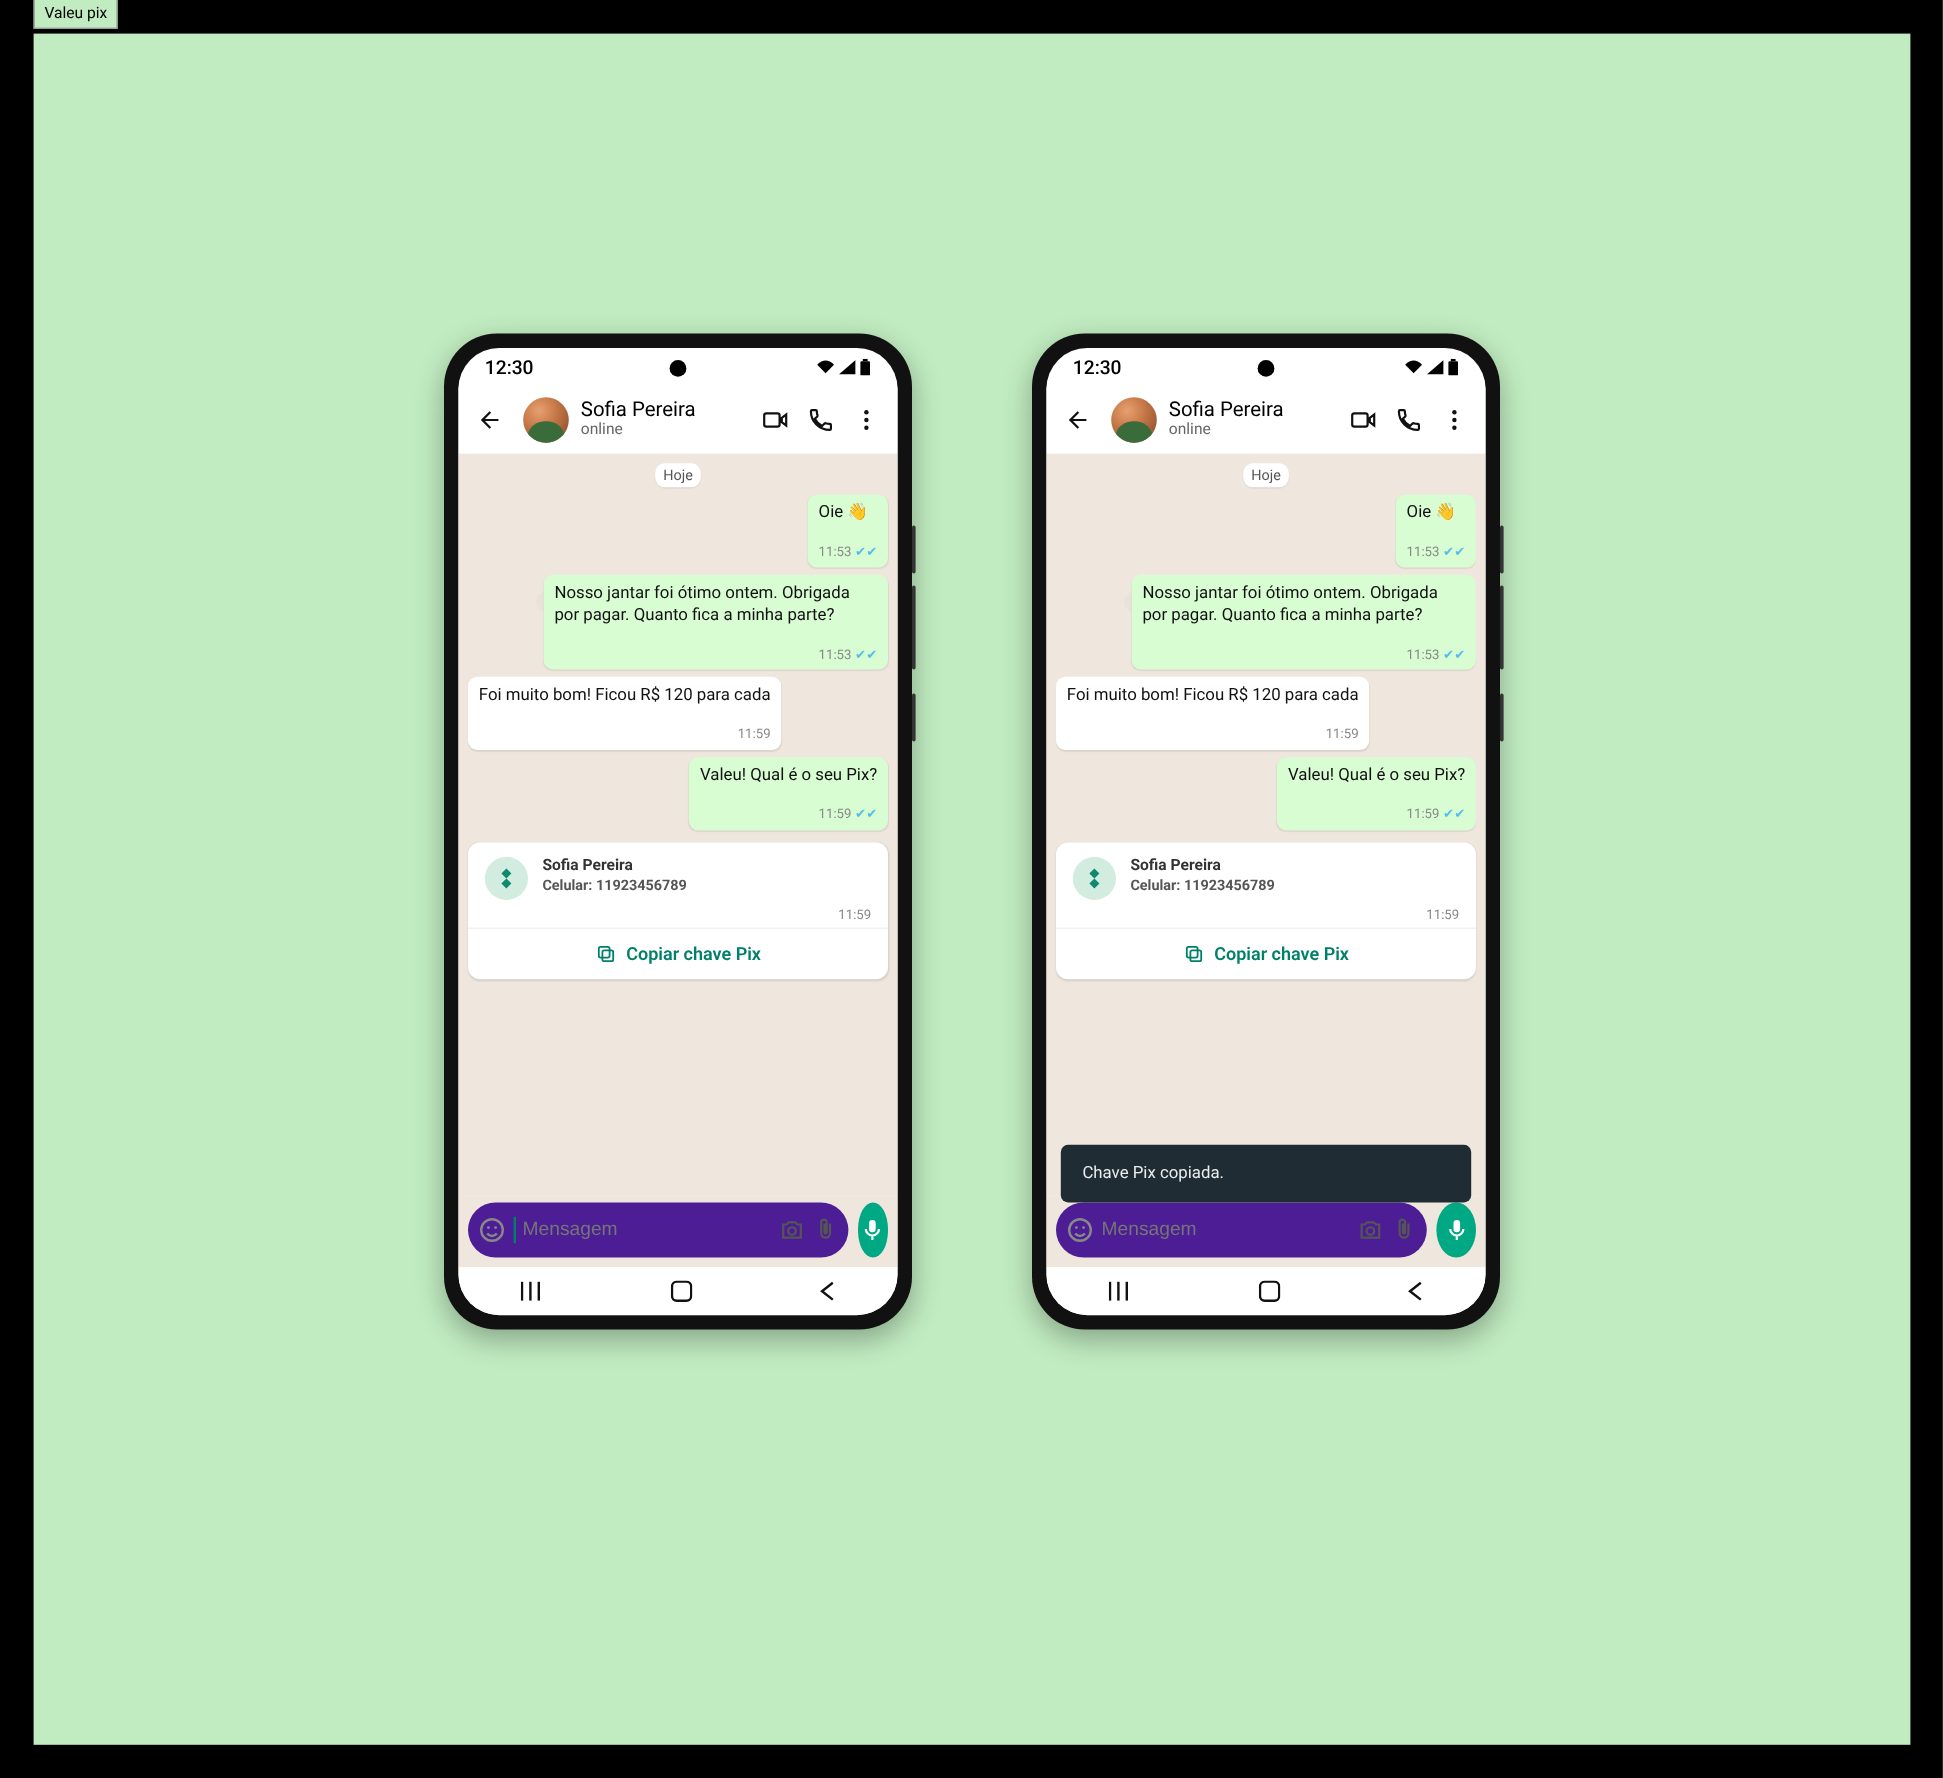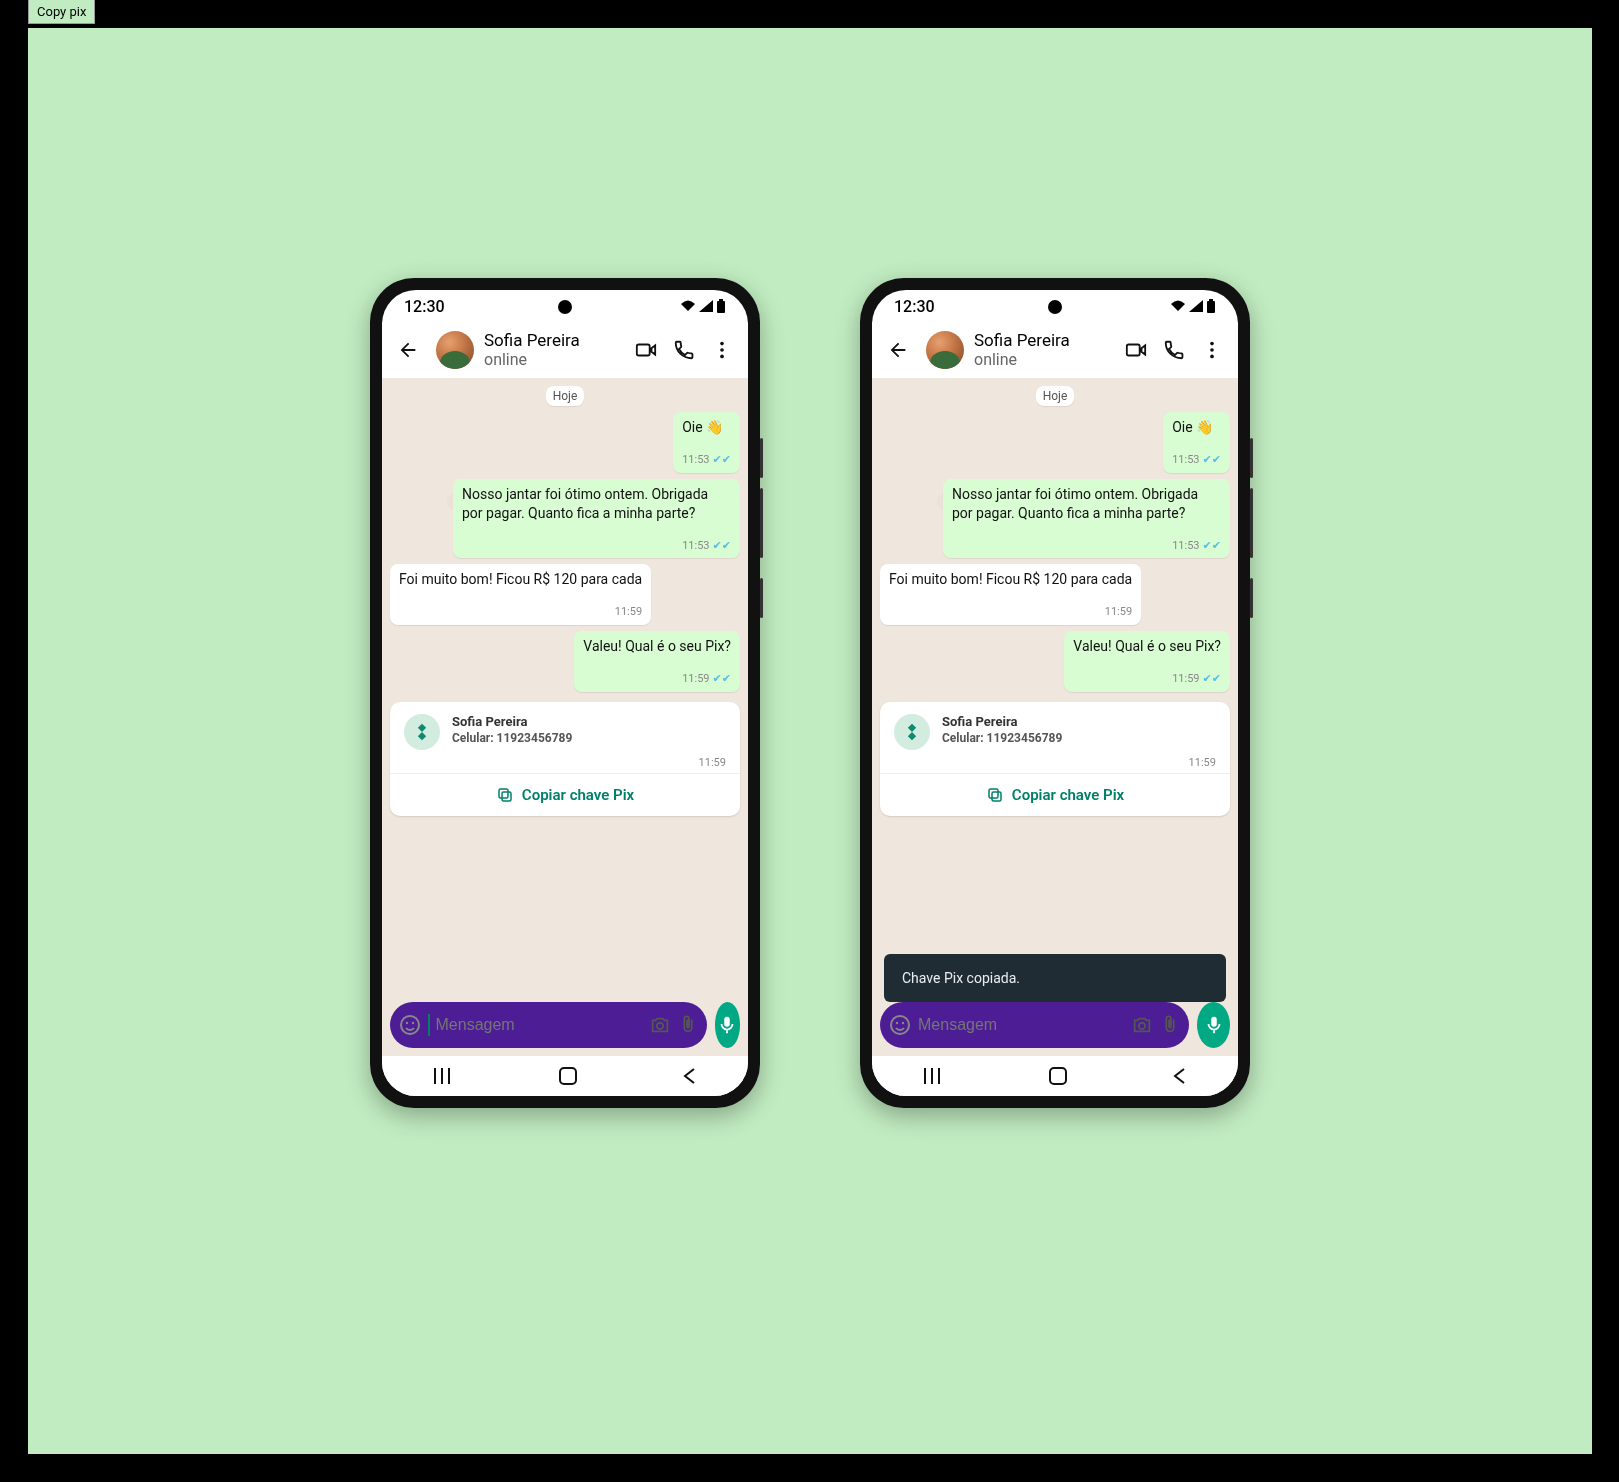--- a/index.html
+++ b/index.html
@@ -105,21 +105,21 @@
   .avatar::after{
     content:"";
     position:absolute;
     bottom:-6px; left:50%; transform:translateX(-50%);
     width:30px; height:24px;
     background:#3a6b3a;
     border-radius:50% 50% 0 0;
   }
   .titleblock { flex:1; line-height:1.15; }
   .titleblock .name { font-size:17px; font-weight:400; }
-  .titleblock .sub { font-size:16px; color:#666; }
+  .titleblock .sub { font-size:13px; color:#666; }
   .actions { display:flex; gap:2px; }
   .chat {
     flex:1;
     background: #efe7dd;
     background-image:
       radial-gradient(circle at 20% 20%, rgba(0,0,0,.02) 8px, transparent 9px),
       radial-gradient(circle at 70% 60%, rgba(0,0,0,.02) 10px, transparent 11px);
     padding: 8px;
     display:flex;
     flex-direction:column;
@@ -238,21 +238,21 @@
     border-radius:6px;
     font-size:14px;
     margin-top:10px;
   }
   svg { display:block; }
 </style>
 </head>
 <body>
 
 <div class="tab">
-  <span>Copy pix</span>
+  <span>Valeu pix</span>
 </div>
 
 <div class="stage">
 
   <div class="phone">
     <div class="side-btn b1"></div>
     <div class="side-btn b2"></div>
     <div class="side-btn b3"></div>
     <div class="screen">
       <div class="cam"></div>

